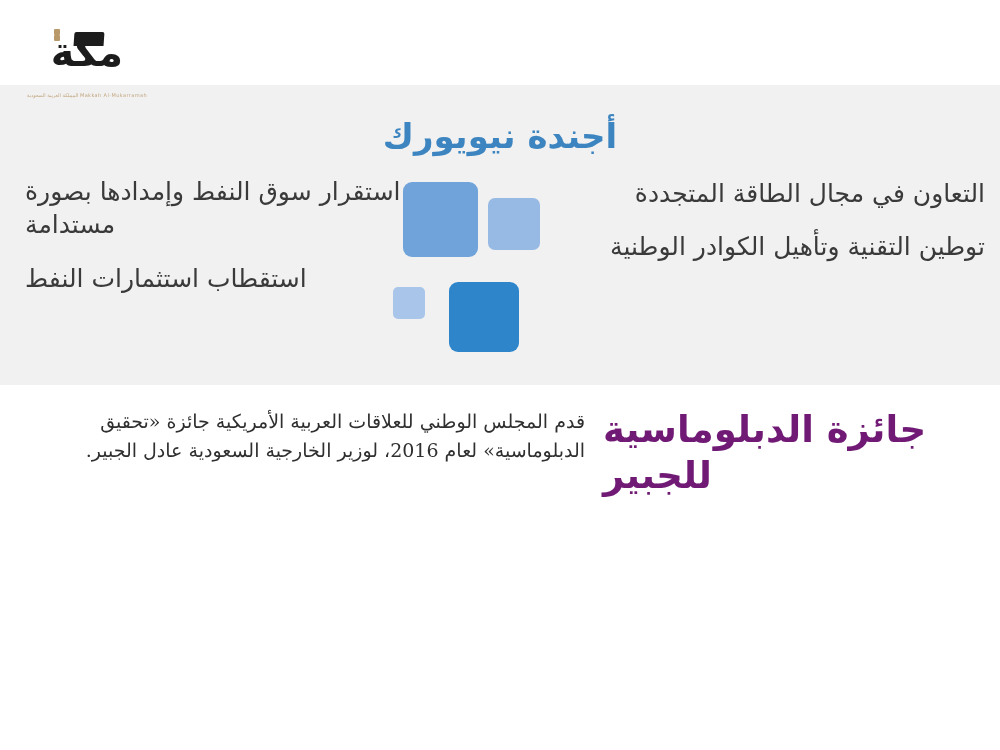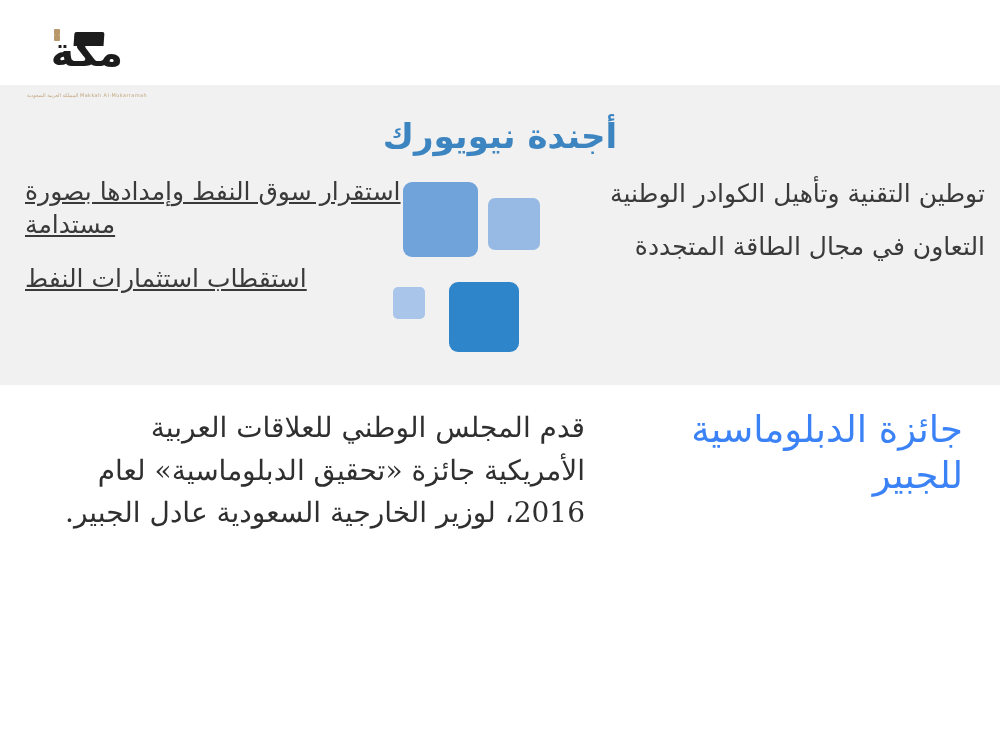--- a/index.html
+++ b/index.html
@@ -124,50 +124,50 @@
   
   .bullets-right,
   .bullets-left {
     position: absolute;
     font-size: 25px;
     line-height: 1.30;
     color: #3a3a3a;
   }
   .bullets-right { right: 555px; top: 176px; width: 420px; text-align: left; }
   .bullets-left  { left: 555px;  top: 178px; width: 430px; text-align: right; }
-  .bullets-right .bullet { margin-bottom: 22px; text-decoration: underline; }
+  .bullets-right .bullet { margin-bottom: 22px; }
   .bullets-left  .bullet { margin-bottom: 20px; }
 
   
   .white-card {
     position: absolute;
     left: 12px;
     top: 385px;
     width: 963px;
     height: 160px;
     background: #ffffff;
   }
   .award-title {
     position: absolute;
     right: 12px;
     top: 22px;
     width: 360px;
-    text-align: right;
+    text-align: left;
     font-size: 37px;
-    font-weight: normal;
+    font-weight: bold;
     line-height: 1.25;
-    color: #3b82f6;
+    color: #701a75;
   }
   .award-body {
     position: absolute;
     right: 390px;
     top: 22px;
     width: 530px;
     text-align: right;
-    font-size: 28px;
+    font-size: 19px;
     line-height: 1.52;
     color: #2f2f2f;
     font-family: "DejaVu Serif", "Liberation Serif", serif;
   }
 </style>
 </head>
 <body>
 
 <div class="gray-panel"></div>
 
@@ -191,20 +191,20 @@
   <div class="sq sq-bl" style="background: rgb(169, 197, 234);"></div>
   <div class="sq sq-br" style="background: rgb(46, 133, 201);"></div>
 </div>
 
 <div class="bullets-right">
   <div class="bullet">استقرار سوق النفط وإمدادها بصورة مستدامة</div>
   <div class="bullet">استقطاب استثمارات النفط</div>
 </div>
 
 <div class="bullets-left">
+  <div class="bullet">التعاون في مجال الطاقة المتجددة</div>
   <div class="bullet">توطين التقنية وتأهيل الكوادر الوطنية</div>
-  <div class="bullet">التعاون في مجال الطاقة المتجددة</div>
 </div>
 
 <div class="white-card">
   <div class="award-title">جائزة الدبلوماسية للجبير</div>
   <div class="award-body">قدم المجلس الوطني للعلاقات العربية الأمريكية جائزة «تحقيق الدبلوماسية» لعام 2016، لوزير الخارجية السعودية عادل الجبير.</div>
 </div>
 
 </body></html>

